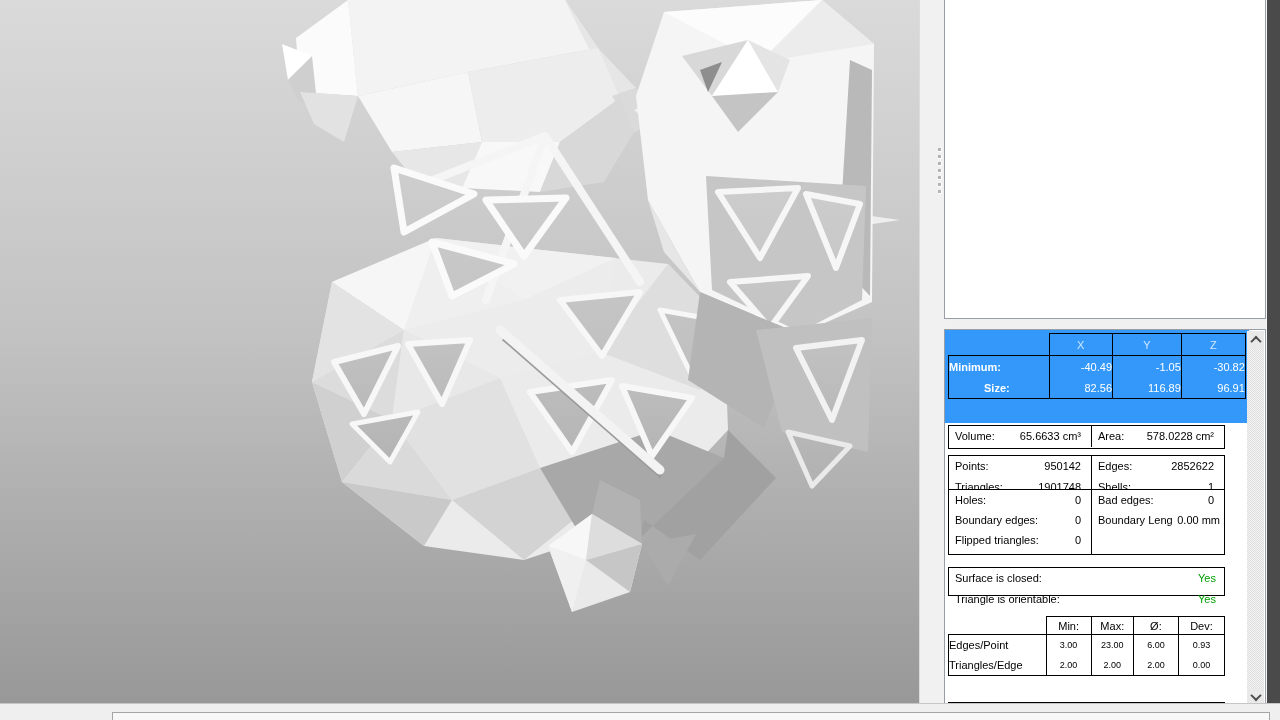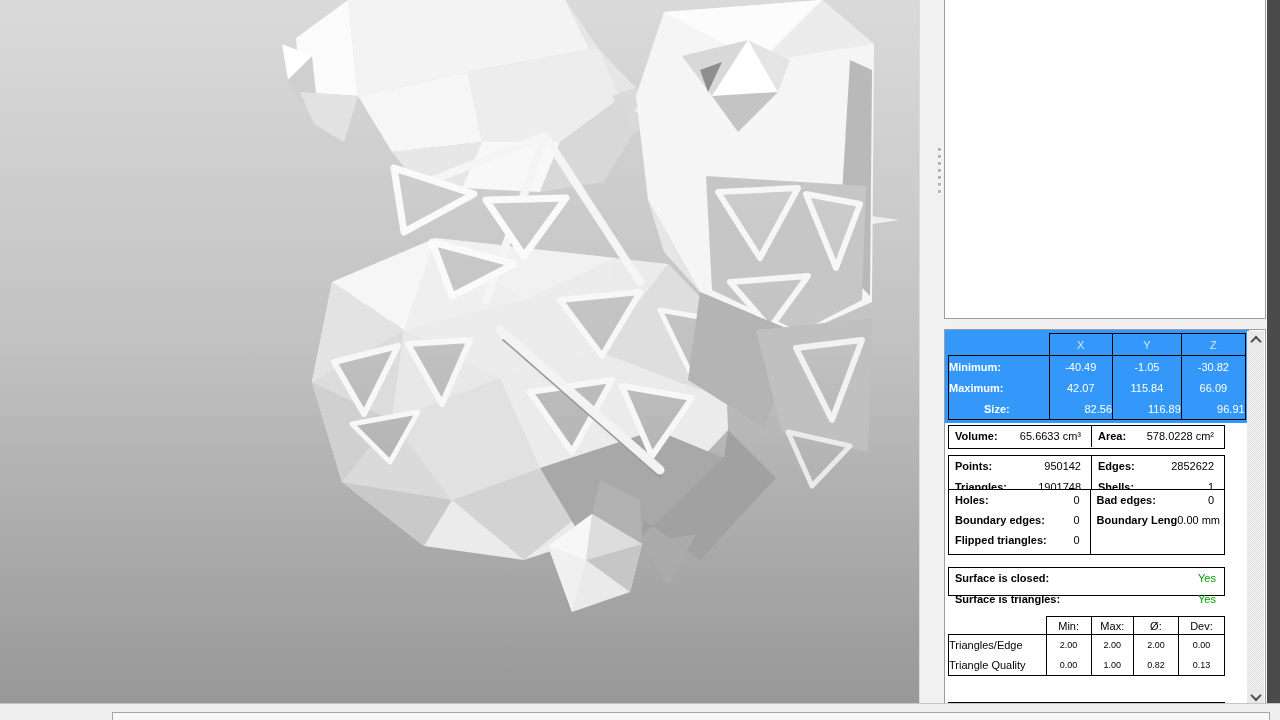--- a/index.html
+++ b/index.html
@@ -26,30 +26,30 @@
   .dims-section{position:absolute;left:0;top:0;width:304px;height:93px;background:var(--accent,#3498fb);}
   table.dims{border-collapse:collapse;margin:3px 0 0 3px;color:#fff;font-size:11px;}
   table.dims td{height:21px;padding:0;}
   td.dcorner{width:100px;}
   td.dh{border:1px solid #000;text-align:center;color:#cfe8ff;}
   td.dx{width:56px;} td.dy{width:60px;} td.dz{width:63px;}
   table.dims tbody td{border-left:1px solid #000;border-right:1px solid #000;}
   table.dims tbody tr:first-child td{border-top:1px solid #000;}
   table.dims tbody tr:last-child td{border-bottom:1px solid #000;padding-left:35px;}
   td.dlabel{padding-left:8px;font-weight:bold;}
-  table.dims tbody td.dval{text-align:center;}
+  table.dims tbody td.dval{text-align:right;}
 
   .sbox{position:absolute;left:3px;width:277px;background:#fff;border:1px solid #000;box-sizing:border-box;}
   .b1{top:95px;height:24px;} .b2{top:125px;height:38px;} .b3{top:159px;height:66px;}
   .b4{top:237px;height:29px;} .b5{top:286px;height:84px;border:none;} .b6{top:372px;height:30px;}
   .twocol{display:flex;height:100%;}
   .col-l{width:142px;} .col-r{flex:1;border-left:1px solid #000;}
   .srow{height:21px;line-height:21px;display:flex;}
   .srow20{height:20px;line-height:20px;display:flex;}
-  .lbl{padding-left:6px;white-space:nowrap;font-weight:bold;}
+  .lbl{padding-left:6px;white-space:nowrap;}
   .val{margin-left:auto;padding-right:10px;white-space:nowrap;}
   .val-tight{margin-left:auto;padding-right:4px;white-space:nowrap;}
   .yes{margin-left:auto;padding-right:8px;color:var(--green,#00a000);}
 
   table.quality{border-collapse:collapse;font-size:11px;}
   table.quality td{padding:0;}
   table.quality td.qcorner{width:98px;border:none;}
   table.quality td.qh{border:1px solid #000;text-align:center;height:17px;}
   .qc1{width:45px;} .qc2{width:42px;} .qc3{width:45px;} .qc4{width:46px;}
   table.quality tbody td{border-left:1px solid #000;border-right:1px solid #000;height:20px;}
@@ -215,26 +215,20 @@
           </tr>
         </thead>
         <tbody>
           <tr>
             <td class="dlabel">Minimum:</td>
             <td class="dval">-40.49</td>
             <td class="dval">-1.05</td>
             <td class="dval">-30.82</td>
           </tr>
           <tr>
-            <td class="dlabel">Maximum:</td>
-            <td class="dval">42.07</td>
-            <td class="dval">115.84</td>
-            <td class="dval">66.09</td>
-          </tr>
-          <tr>
             <td class="dlabel">Size:</td>
             <td class="dval">82.56</td>
             <td class="dval">116.89</td>
             <td class="dval">96.91</td>
           </tr>
         </tbody>
       </table>
     </div>
 
     <div class="sbox b1">
@@ -303,51 +297,51 @@
         </div>
       </div>
     </div>
 
     <div class="sbox b4">
       <div class="srow">
         <span class="lbl">Surface is closed:</span>
         <span class="yes">Yes</span>
       </div>
       <div class="srow">
-        <span class="lbl">Surface is triangles:</span>
+        <span class="lbl">Triangle is orientable:</span>
         <span class="yes">Yes</span>
       </div>
     </div>
 
     <div class="sbox b5">
       <table class="quality">
         <thead>
           <tr>
             <td class="qcorner"></td>
             <td class="qh qc1">Min:</td>
             <td class="qh qc2">Max:</td>
             <td class="qh qc3">Ø:</td>
             <td class="qh qc4">Dev:</td>
           </tr>
         </thead>
         <tbody>
           <tr>
+            <td class="qlabel">Edges/Point</td>
+            <td class="qval">3.00</td>
+            <td class="qval">23.00</td>
+            <td class="qval">6.00</td>
+            <td class="qval">0.93</td>
+          </tr>
+          <tr>
             <td class="qlabel">Triangles/Edge</td>
             <td class="qval">2.00</td>
             <td class="qval">2.00</td>
             <td class="qval">2.00</td>
             <td class="qval">0.00</td>
           </tr>
-          <tr>
-            <td class="qlabel">Triangle Quality</td>
-            <td class="qval">0.00</td>
-            <td class="qval">1.00</td>
-            <td class="qval">0.82</td>
-            <td class="qval">0.13</td>
-          </tr>
         </tbody>
       </table>
     </div>
 
     <div class="sbox b6">
       <div class="srow20">
         <span class="lbl">Edge Length</span>
       </div>
     </div>
 

